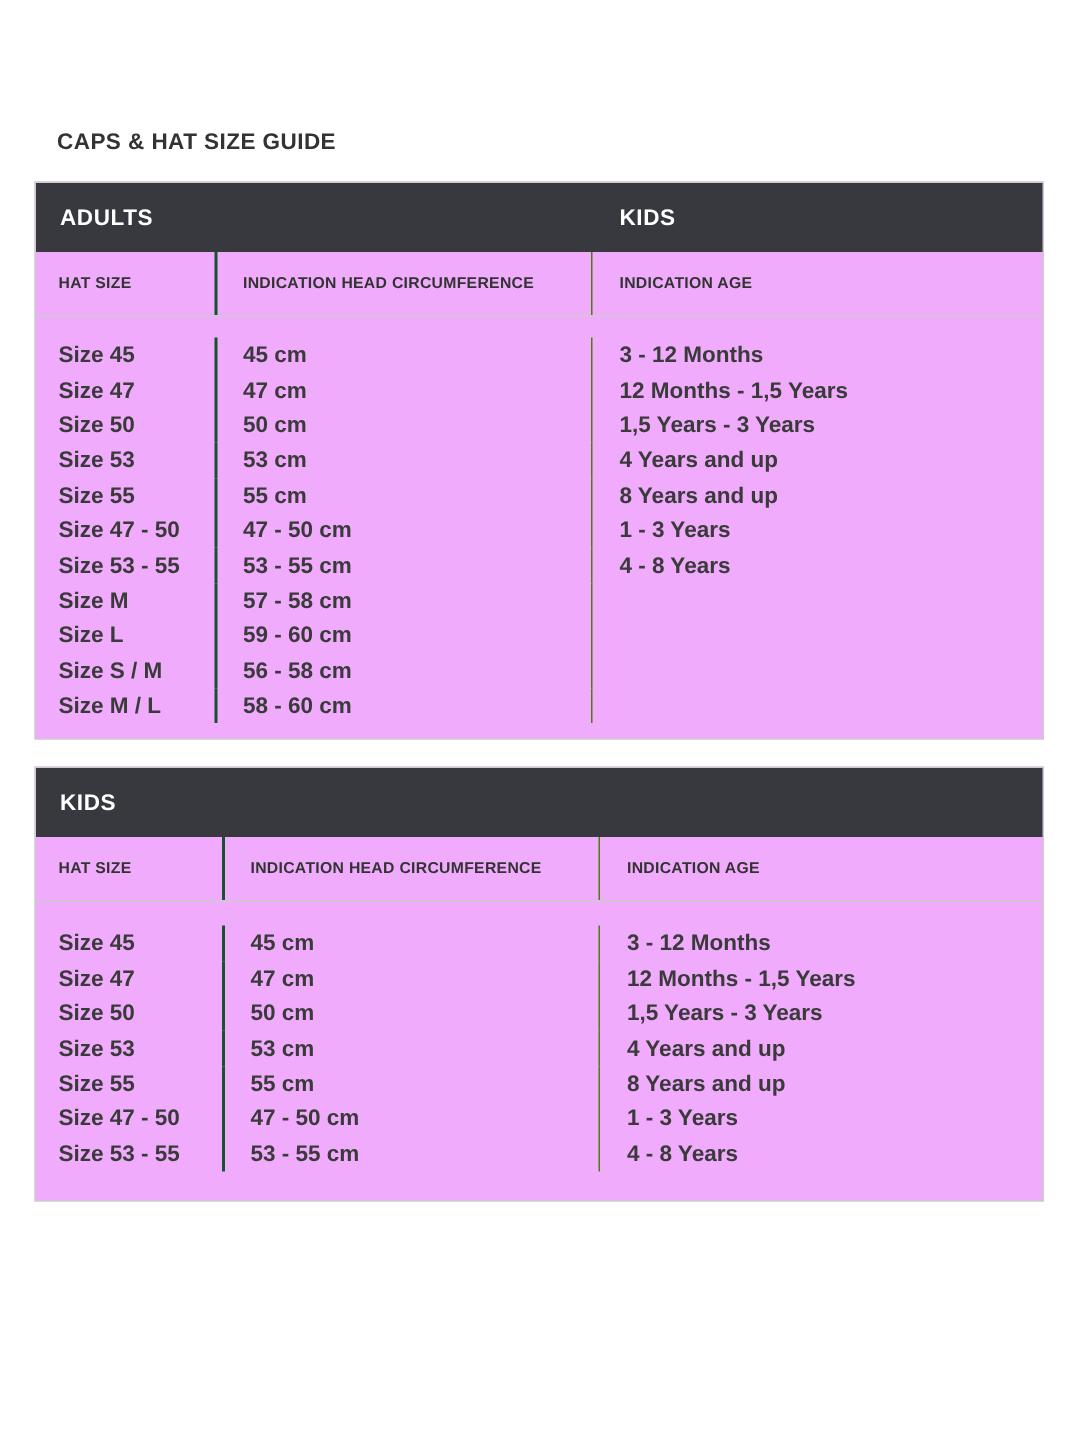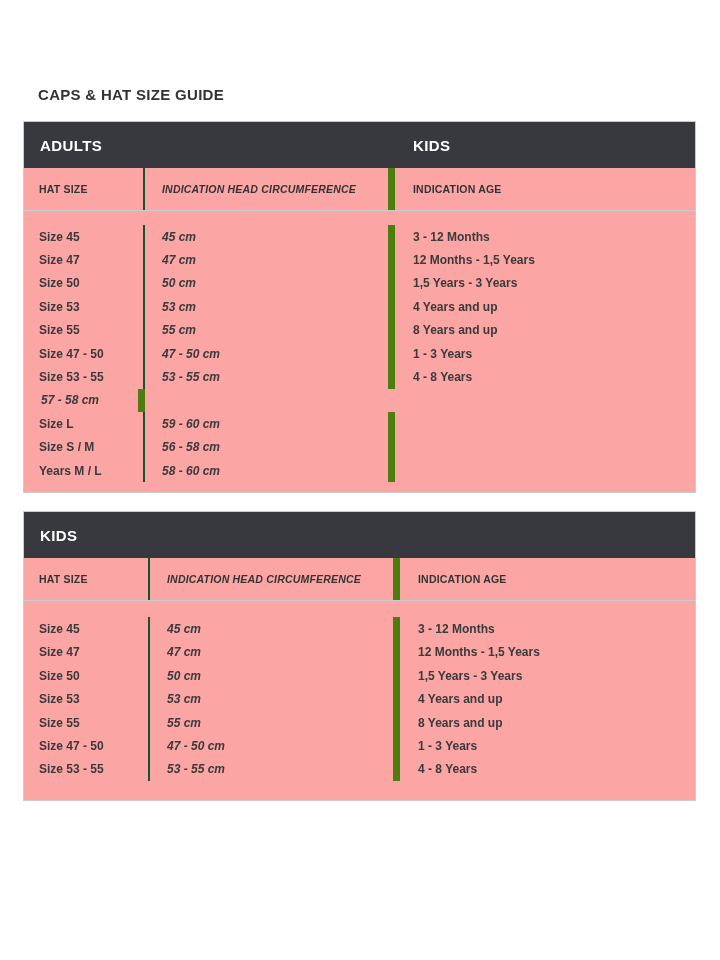--- a/index.html
+++ b/index.html
@@ -12,21 +12,21 @@
   .section{margin:0;}
   .section-title{
     font-size:15px;font-weight:700;letter-spacing:.3px;color:#333;
     margin:0 0 0 38px;
   }
   .s1 .section-title{padding-top:86px;}
   .s2 .section-title{padding-top:22px;}
   .size-table{
     margin:18px 24px 0 23px;
     border:1px solid #cbcbcb;
-    background:#fca5a5;
+    background:#f0abfc;
   }
   
   .bar{
     background:#37393e;color:#fff;height:46px;
     display:grid;align-items:center;
   }
   .t1 .bar,.t1 .cols,.t1 .row{grid-template-columns:121px 250px 1fr;}
   .t2 .bar,.t2 .cols,.t2 .row{grid-template-columns:126px 250px 1fr;}
   .bar span{
     font-size:15px;font-weight:700;letter-spacing:.4px;
@@ -43,23 +43,23 @@
     font-size:10.5px;font-weight:700;letter-spacing:.2px;color:#333;
     height:100%;display:flex;align-items:center;white-space:nowrap;
     overflow:hidden;
   }
   
   .tbody{display:block;}
   .t1 .tbody{padding:14px 0 10px 0;}
   .t2 .tbody{padding:16px 0 19px 0;}
   .row{display:grid;height:23.4px;align-items:center;}
   .cell{white-space:nowrap;overflow:hidden;}
-  .row .cell{font-size:12px;font-weight:600;color:#3a3a3a;}
+  .row .cell{font-size:15px;font-weight:600;color:#3a3a3a;}
   .c1{padding-left:15px;border-right:2px solid #14532d;height:100%;display:flex;align-items:center;}
-  .c2{padding-left:17px;border-right:7px solid #4d7c0f;height:100%;display:flex;align-items:center;font-style:italic;}
+  .c2{padding-left:17px;border-right:1px solid #4d7c0f;height:100%;display:flex;align-items:center;}
   .c3{padding-left:18px;height:100%;display:flex;align-items:center;}
   
 </style>
 </head>
 <body>
 
 <div class="page">
 
   <div class="section s1">
     <h2 class="section-title">CAPS &amp; HAT SIZE GUIDE</h2>
@@ -103,35 +103,36 @@
             <div class="cell c1">Size 47 - 50</div>
             <div class="cell c2">47 - 50 cm</div>
             <div class="cell c3">1 - 3 Years</div>
           </div>
           <div class="row">
             <div class="cell c1">Size 53 - 55</div>
             <div class="cell c2">53 - 55 cm</div>
             <div class="cell c3">4 - 8 Years</div>
           </div>
           <div class="row">
+            <div class="cell c1">Size M</div>
             <div class="cell c2">57 - 58 cm</div>
             <div class="cell c3"></div>
           </div>
           <div class="row">
             <div class="cell c1">Size L</div>
             <div class="cell c2">59 - 60 cm</div>
             <div class="cell c3"></div>
           </div>
           <div class="row">
             <div class="cell c1">Size S / M</div>
             <div class="cell c2">56 - 58 cm</div>
             <div class="cell c3"></div>
           </div>
           <div class="row">
-            <div class="cell c1">Years M / L</div>
+            <div class="cell c1">Size M / L</div>
             <div class="cell c2">58 - 60 cm</div>
             <div class="cell c3"></div>
           </div>
         </div>
     </div>
   </div>
 
   <div class="section s2">
     <div class="size-table t2">
       <div class="bar">

